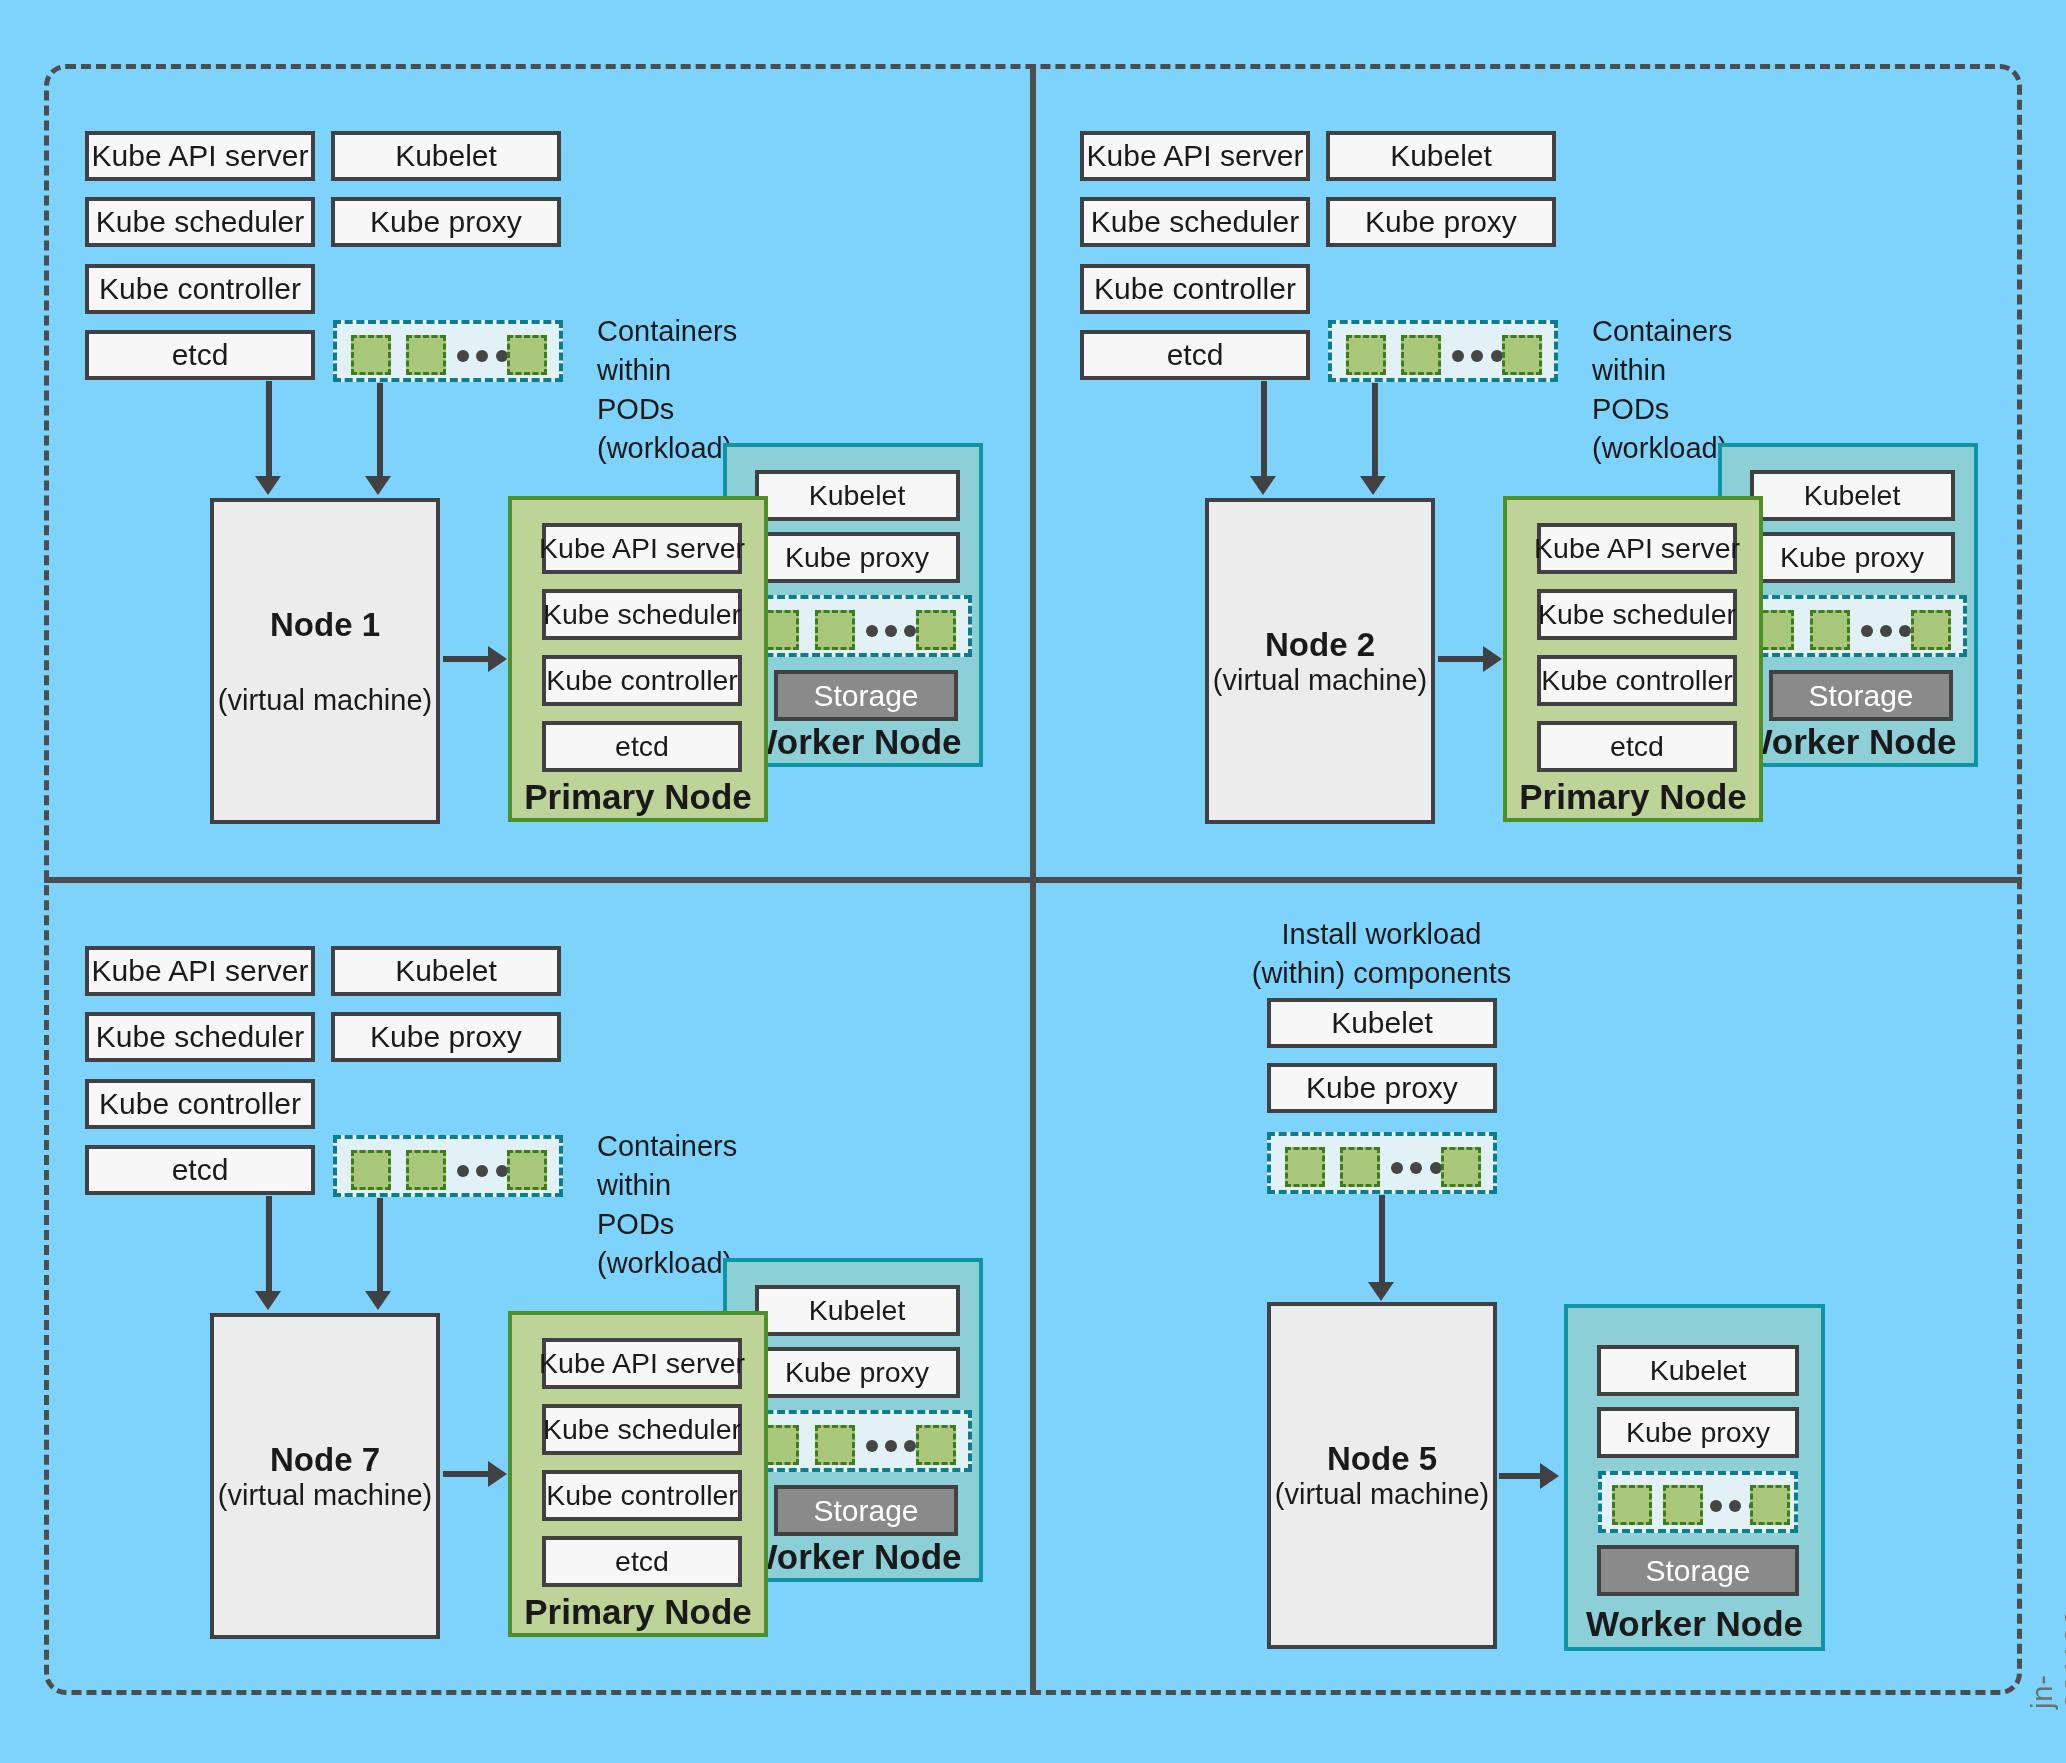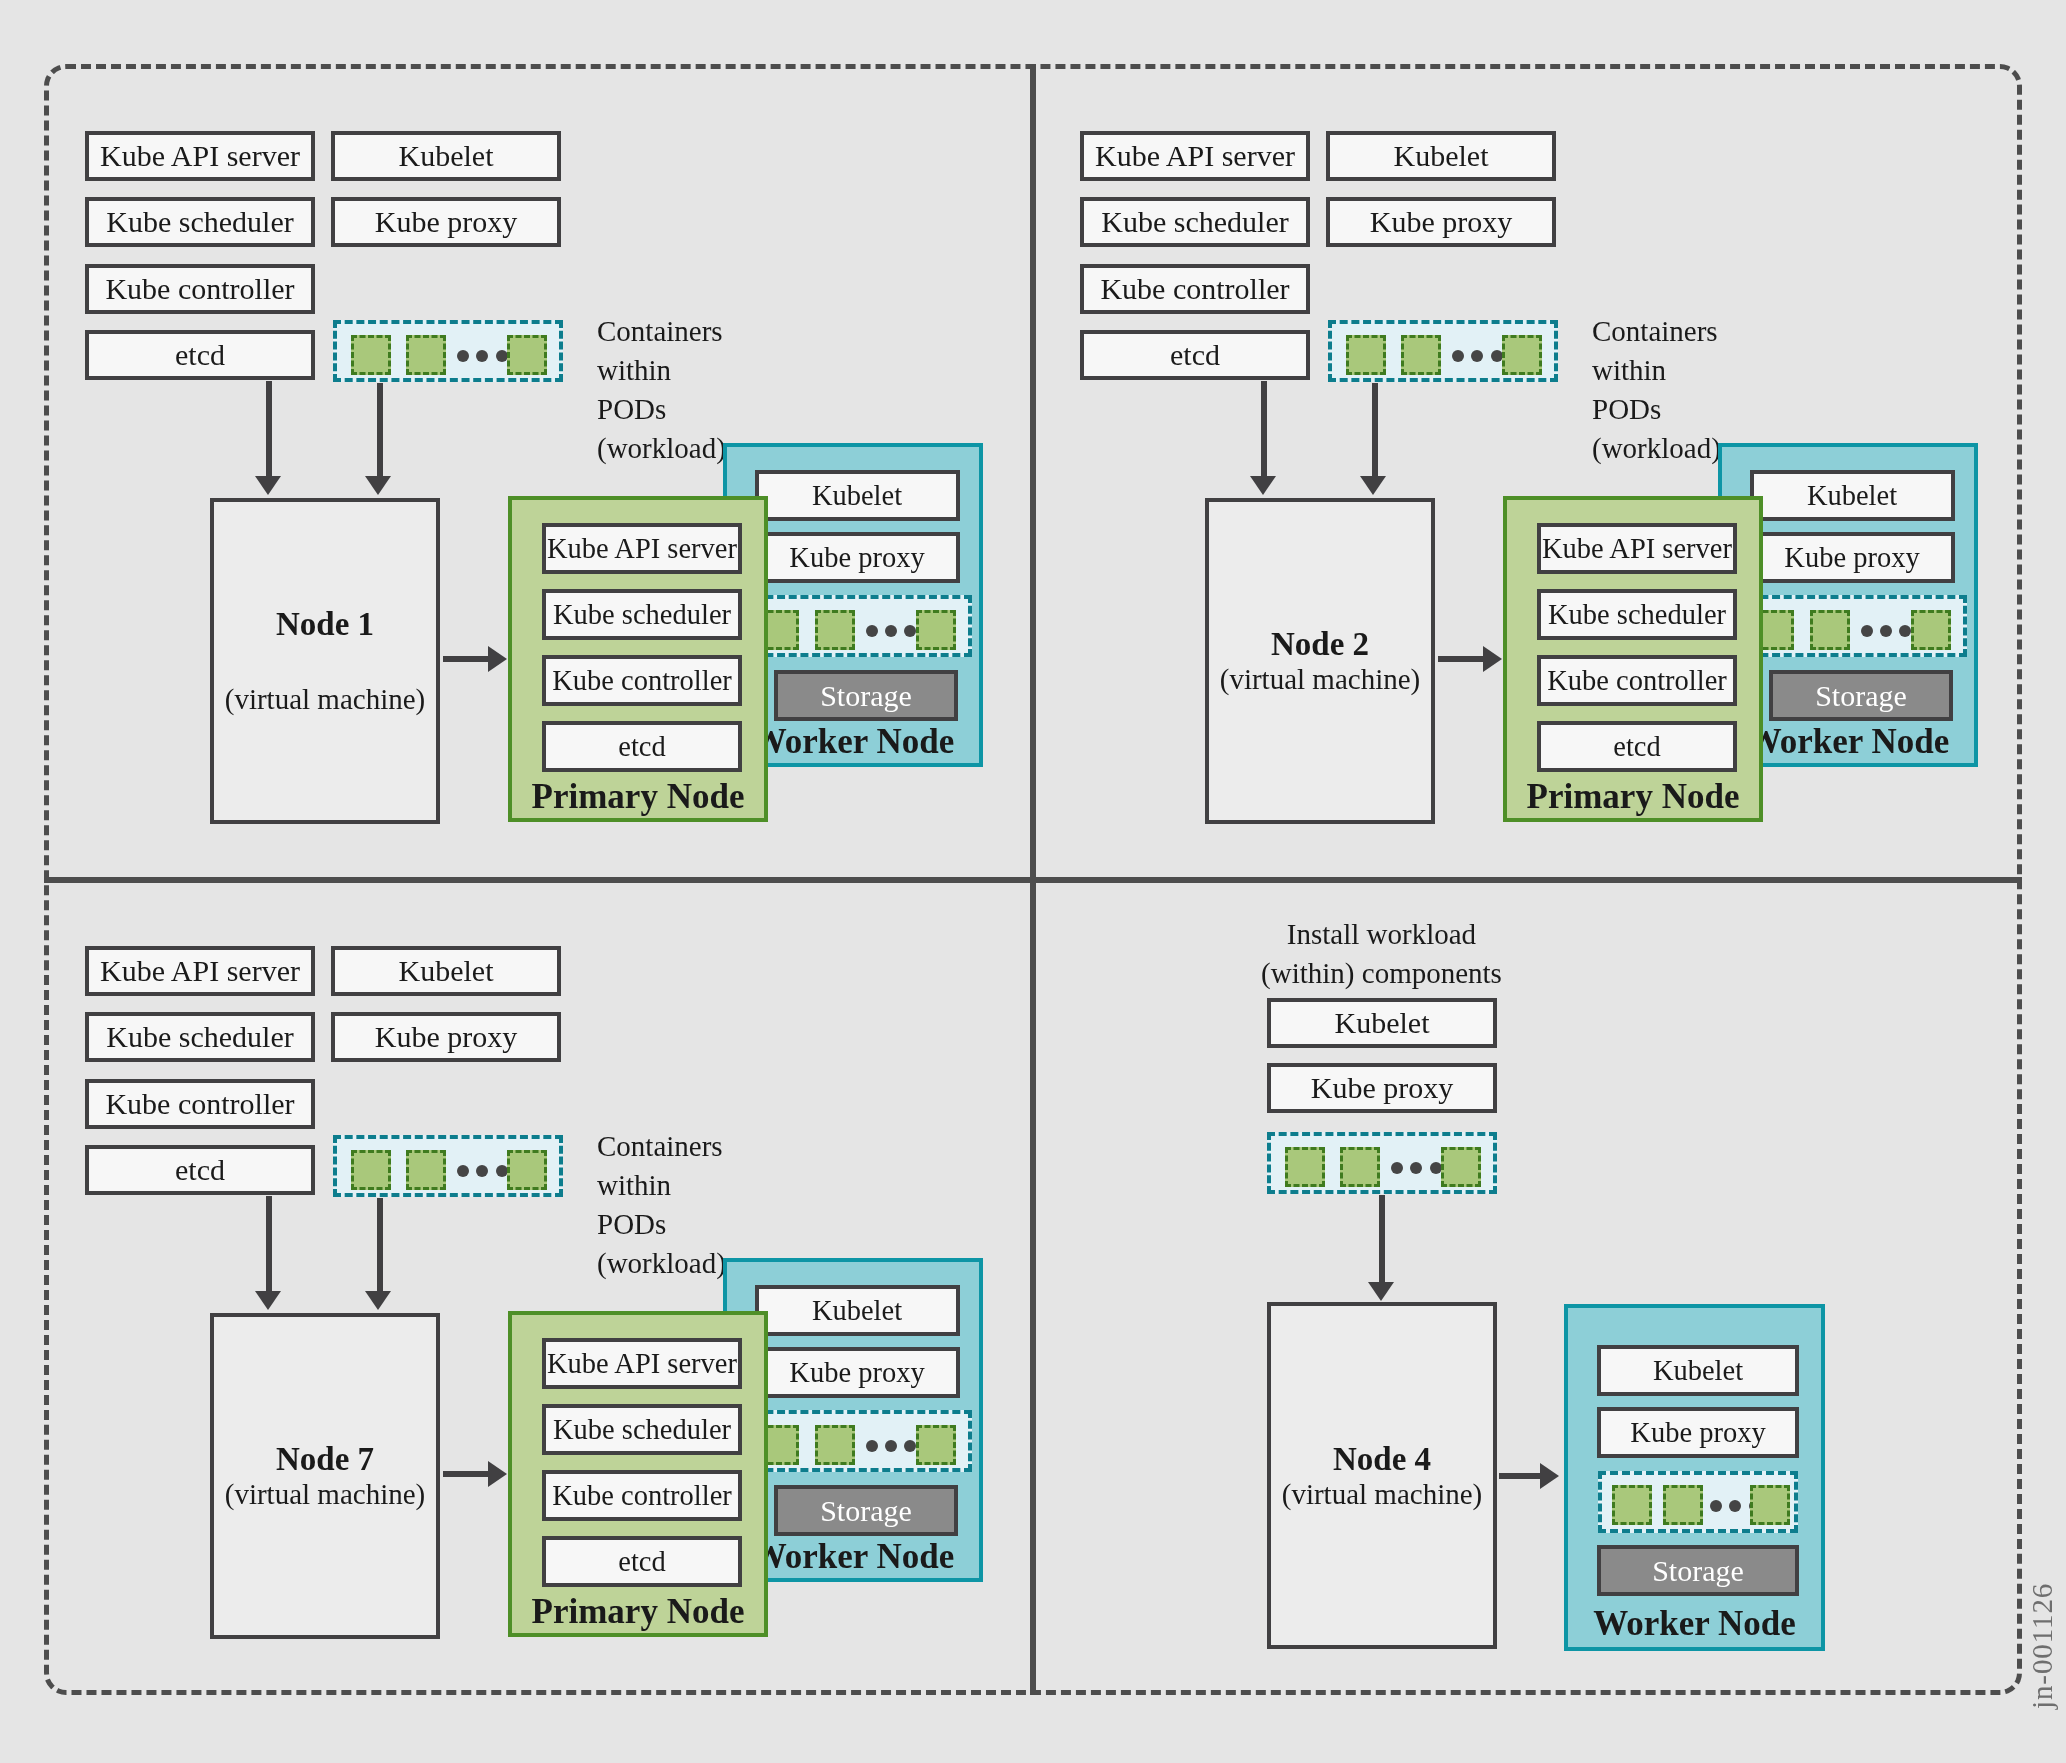--- a/index.html
+++ b/index.html
@@ -1,17 +1,17 @@
 <!DOCTYPE html>
 <html style="font-size:14.7px"><head>
 <meta charset="utf-8">
 <style>
   html,body{margin:0;padding:0;background:#ffffff;}
-  .canvas{position:relative;width:2066px;height:1763px;background:#e5e5e5;overflow:hidden;
-          font-family:Liberation Serif, serif;color:#1a1a1a;}
+  .canvas{position:relative;width:2066px;height:1763px;background:#7dd3fc;overflow:hidden;
+          font-family:Liberation Sans, sans-serif;color:#1a1a1a;}
   .abs{position:absolute;box-sizing:border-box;}
   
   .outer-dash{left:44px;top:64px;width:1978px;height:1631px;border:5.5px dashed #4d4d4d;border-radius:22px;}
   .vdiv{left:1030px;top:64px;width:5.5px;height:1631px;background:#4d4d4d;}
   .hdiv{left:44px;top:877px;width:1978px;height:5.5px;background:#4d4d4d;}
   
   .cbox{background:#f7f7f7;border:4.6px solid #414042;display:flex;align-items:center;justify-content:center;
         font-size:30px;white-space:nowrap;}
   .nodebox{background:#ececec;border:4.6px solid #414042;display:flex;flex-direction:column;
            align-items:center;justify-content:center;text-align:center;}
@@ -343,21 +343,21 @@
           <i></i>
           <i></i>
         </span>
       <span class="sq" style="left:170px;"></span>
     </div>
 
     <div class="abs vline" style="left:1379px;top:1195px;height:87px;"></div>
     <div class="abs ah-down" style="left:1368px;top:1282px;"></div>
 
     <div class="abs nodebox" style="left:1267px;top:1302px;width:230px;height:347px;">
-      <div class="node-title">Node 4</div>
+      <div class="node-title">Node 5</div>
       <div class="node-sub">(virtual machine)</div>
     </div>
 
     <div class="abs hline" style="left:1499px;top:1473px;width:42px;"></div>
     <div class="abs ah-right" style="left:1540px;top:1463px;"></div>
 
     <div class="abs worker" style="left:1564px;top:1304px;width:261px;height:347px;">
       <div class="abs inner-box" style="left:29px;top:37px;width:202px;height:51px;">
           <span>Kubelet</span>
         </div>

